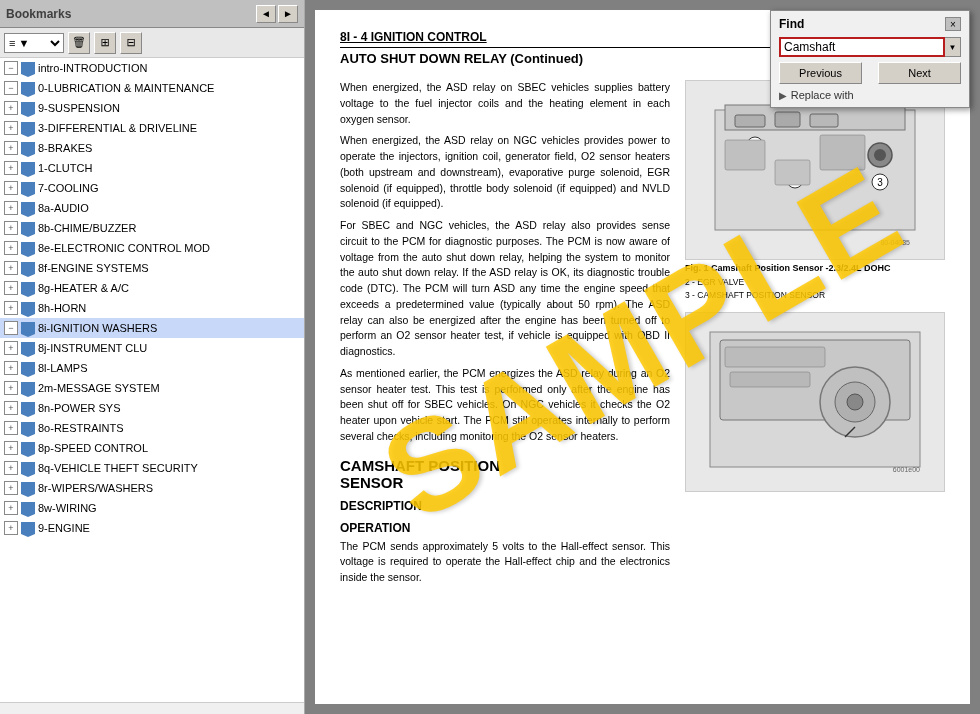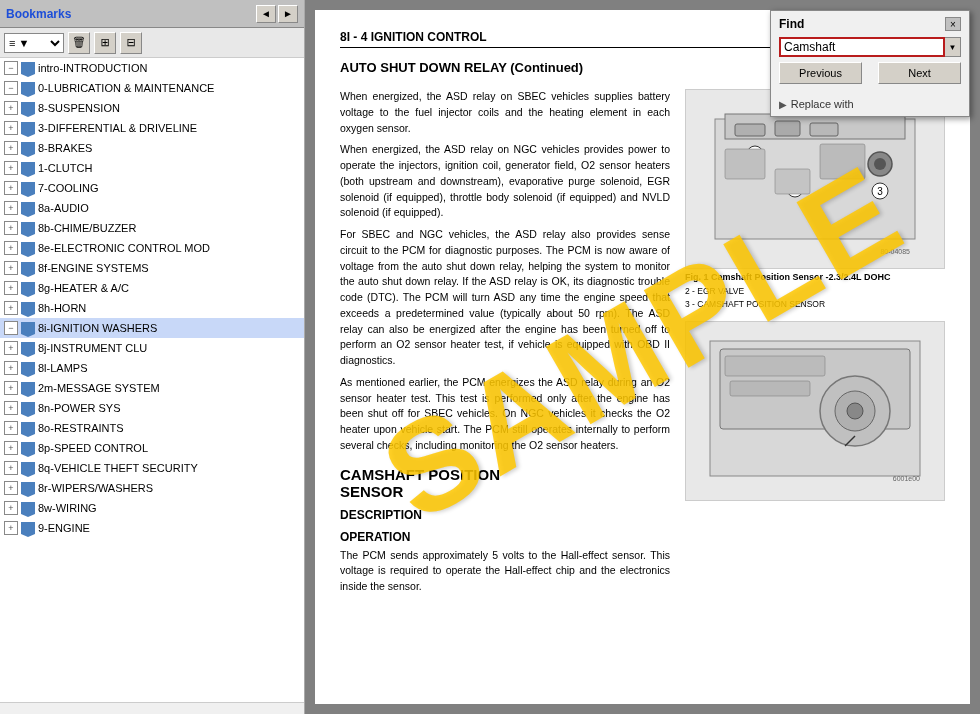--- a/index.html
+++ b/index.html
@@ -22,21 +22,21 @@
       display: flex;
       align-items: center;
       justify-content: space-between;
       border-bottom: 1px solid #888;
       height: 28px;
     }
 
     #sidebar-title {
       font-size: 12px;
       font-weight: bold;
-      color: #1d4ed8;
+      color: #404040;
     }
 
     .nav-arrows {
       display: flex;
       gap: 2px;
     }
 
     .nav-arrow-btn {
       width: 20px;
       height: 18px;
@@ -233,21 +233,21 @@
       cursor: pointer;
       display: flex;
       align-items: center;
       justify-content: center;
       font-size: 8px;
     }
 
     #find-buttons {
       display: flex;
       gap: 16px;
-      margin-bottom: 14px;
+      margin-bottom: 5px;
     }
 
     .find-btn {
       flex: 1;
       height: 22px;
       background: #d4d0c8;
       border: 1px solid #888;
       border-top: 1px solid #fff;
       border-left: 1px solid #fff;
       cursor: pointer;
@@ -286,23 +286,24 @@
       text-shadow: 2px 2px 4px rgba(0,0,0,0.2);
       letter-spacing: 5px;
     }
 
     
     .page-header-line {
       font-size: 12px;
       font-weight: bold;
       border-bottom: 1px solid #000;
       padding-bottom: 3px;
-      margin-bottom: 12px;
+      margin-bottom: 3px;
       display: flex;
       justify-content: space-between;
+      text-decoration: underline;
     }
 
     .section-title {
       font-size: 13px;
       font-weight: bold;
       margin-bottom: 14px;
     }
 
     .body-text {
       font-size: 10.5px;
@@ -415,21 +416,21 @@
         <span class="bookmark-label">intro-INTRODUCTION</span>
       </div>
       <div class="bookmark-item">
         <span class="expand-icon">−</span>
         <span class="bookmark-icon"></span>
         <span class="bookmark-label">0-LUBRICATION &amp; MAINTENANCE</span>
       </div>
       <div class="bookmark-item">
         <span class="expand-icon">+</span>
         <span class="bookmark-icon"></span>
-        <span class="bookmark-label">8-SUSPENSION</span>
+        <span class="bookmark-label">9-SUSPENSION</span>
       </div>
       <div class="bookmark-item">
         <span class="expand-icon">+</span>
         <span class="bookmark-icon"></span>
         <span class="bookmark-label">3-DIFFERENTIAL &amp; DRIVELINE</span>
       </div>
       <div class="bookmark-item">
         <span class="expand-icon">+</span>
         <span class="bookmark-icon"></span>
         <span class="bookmark-label">8-BRAKES</span>

